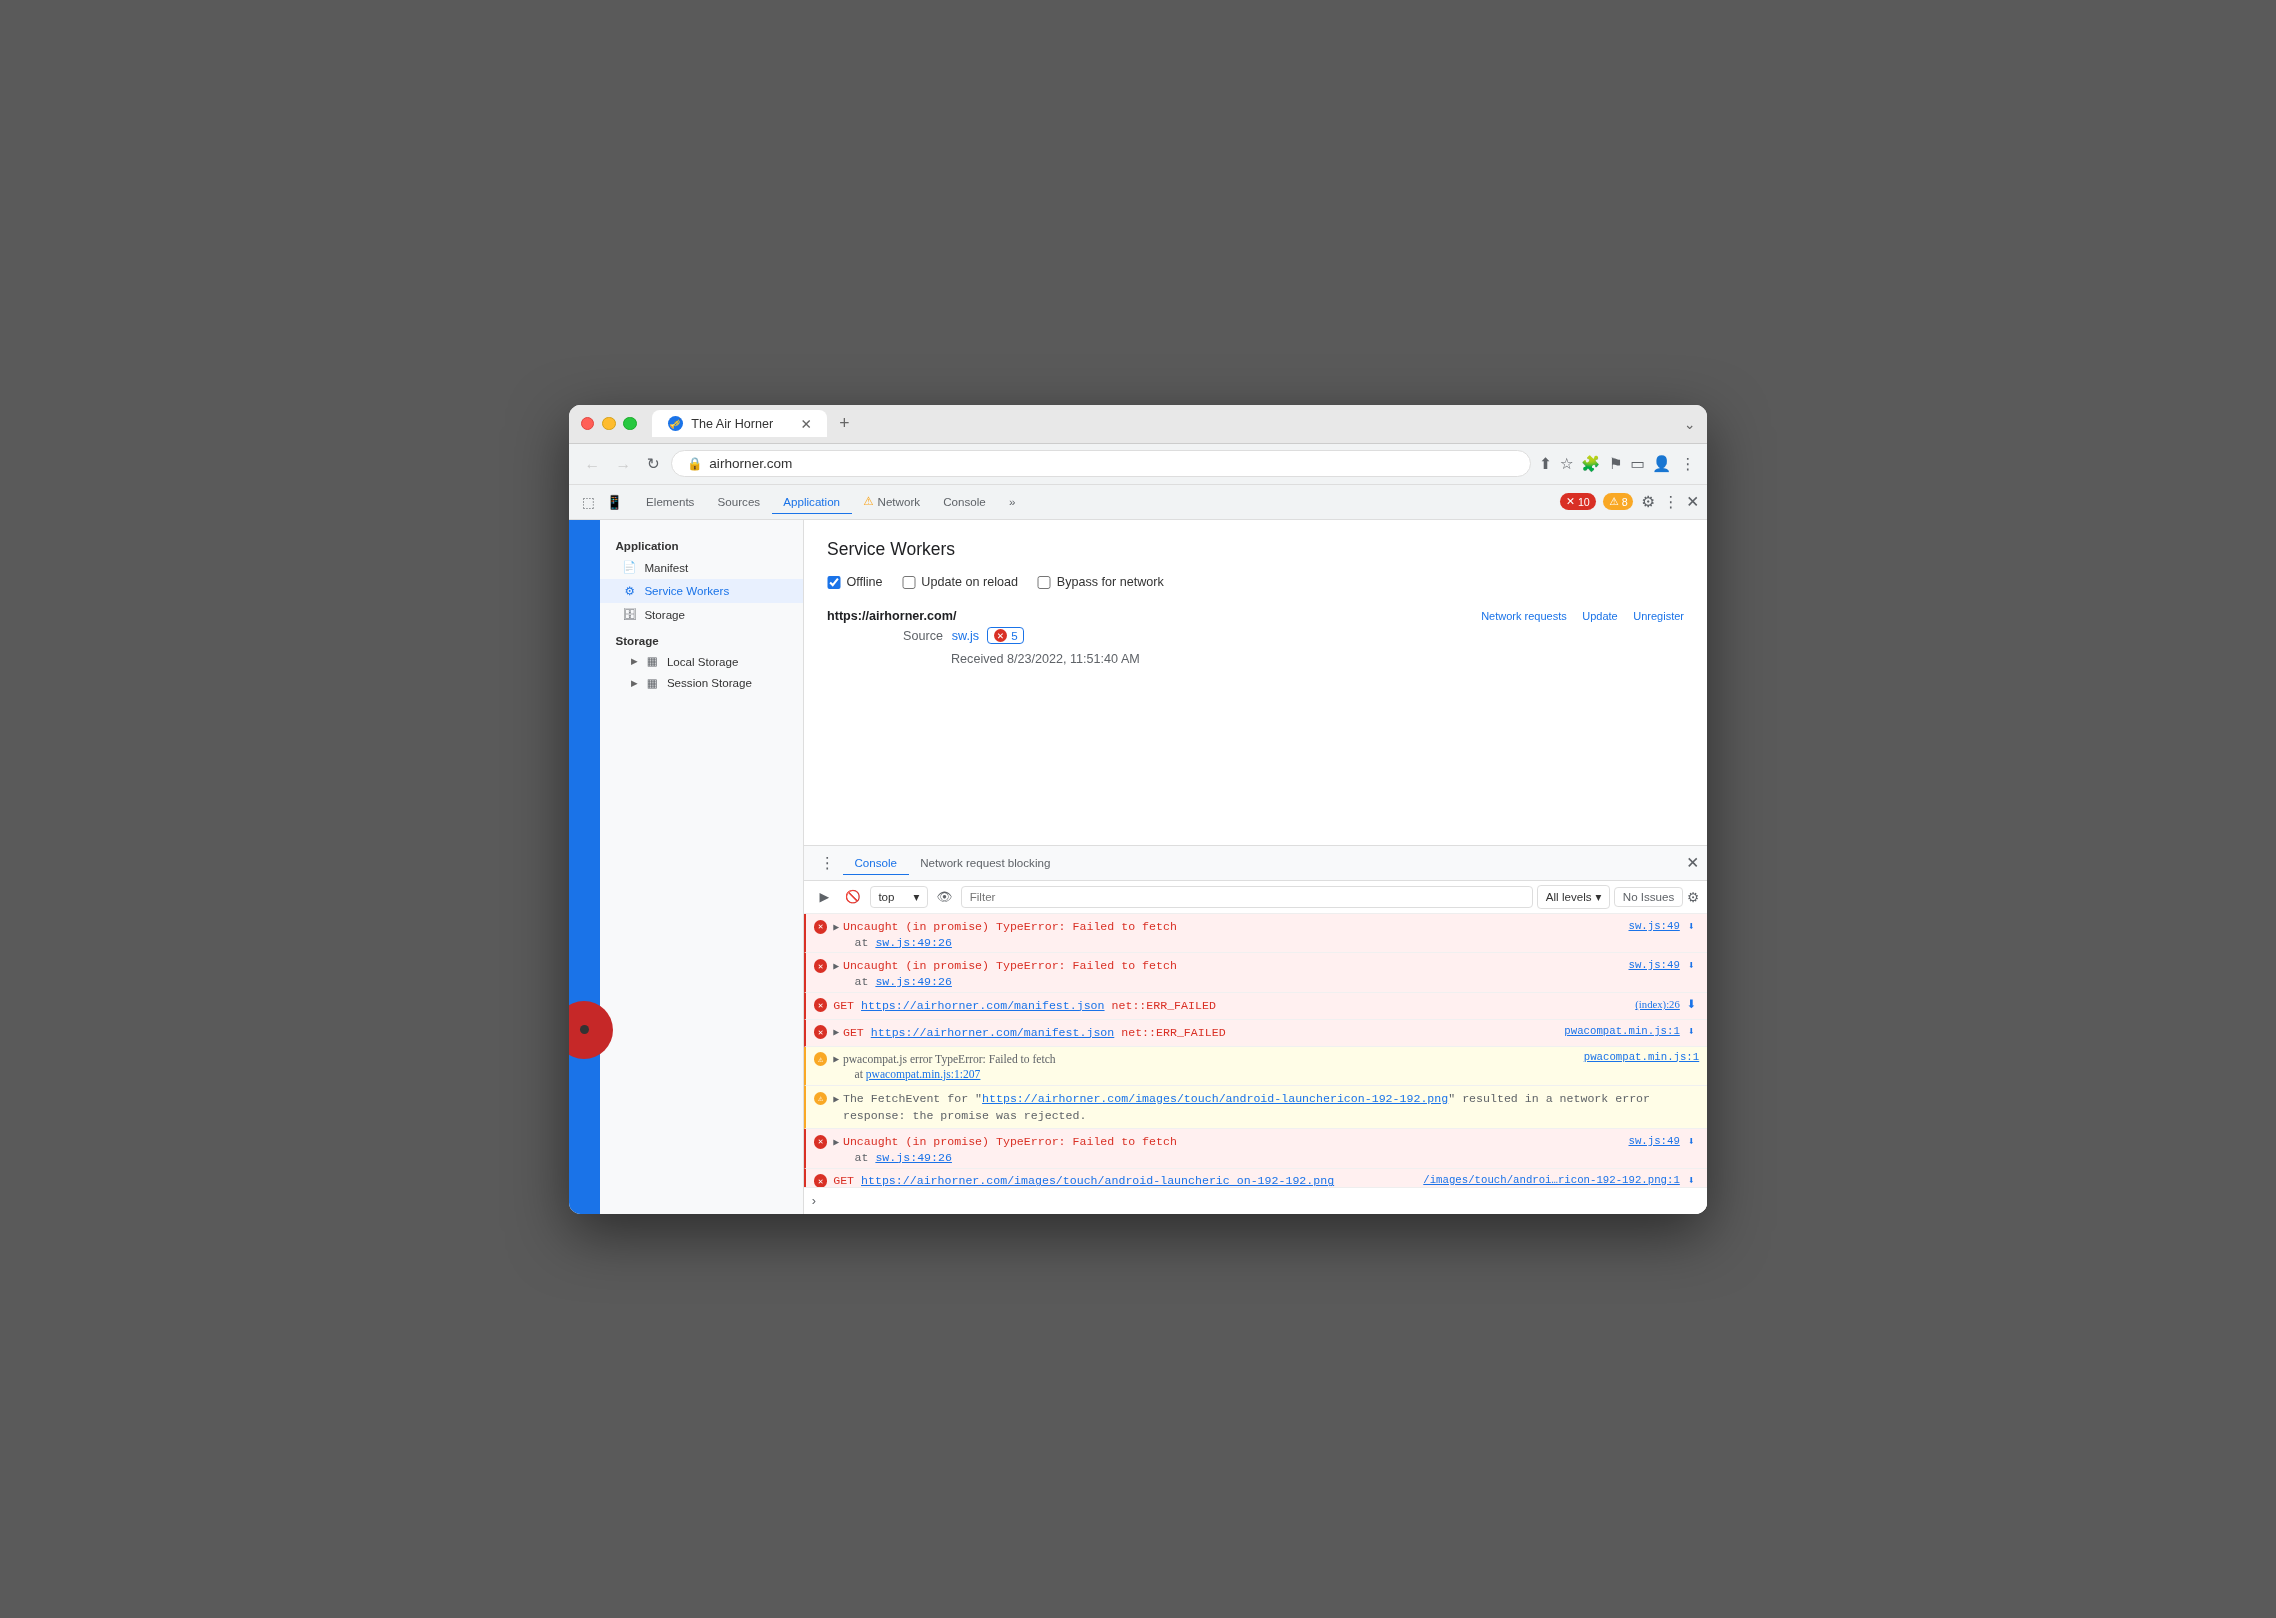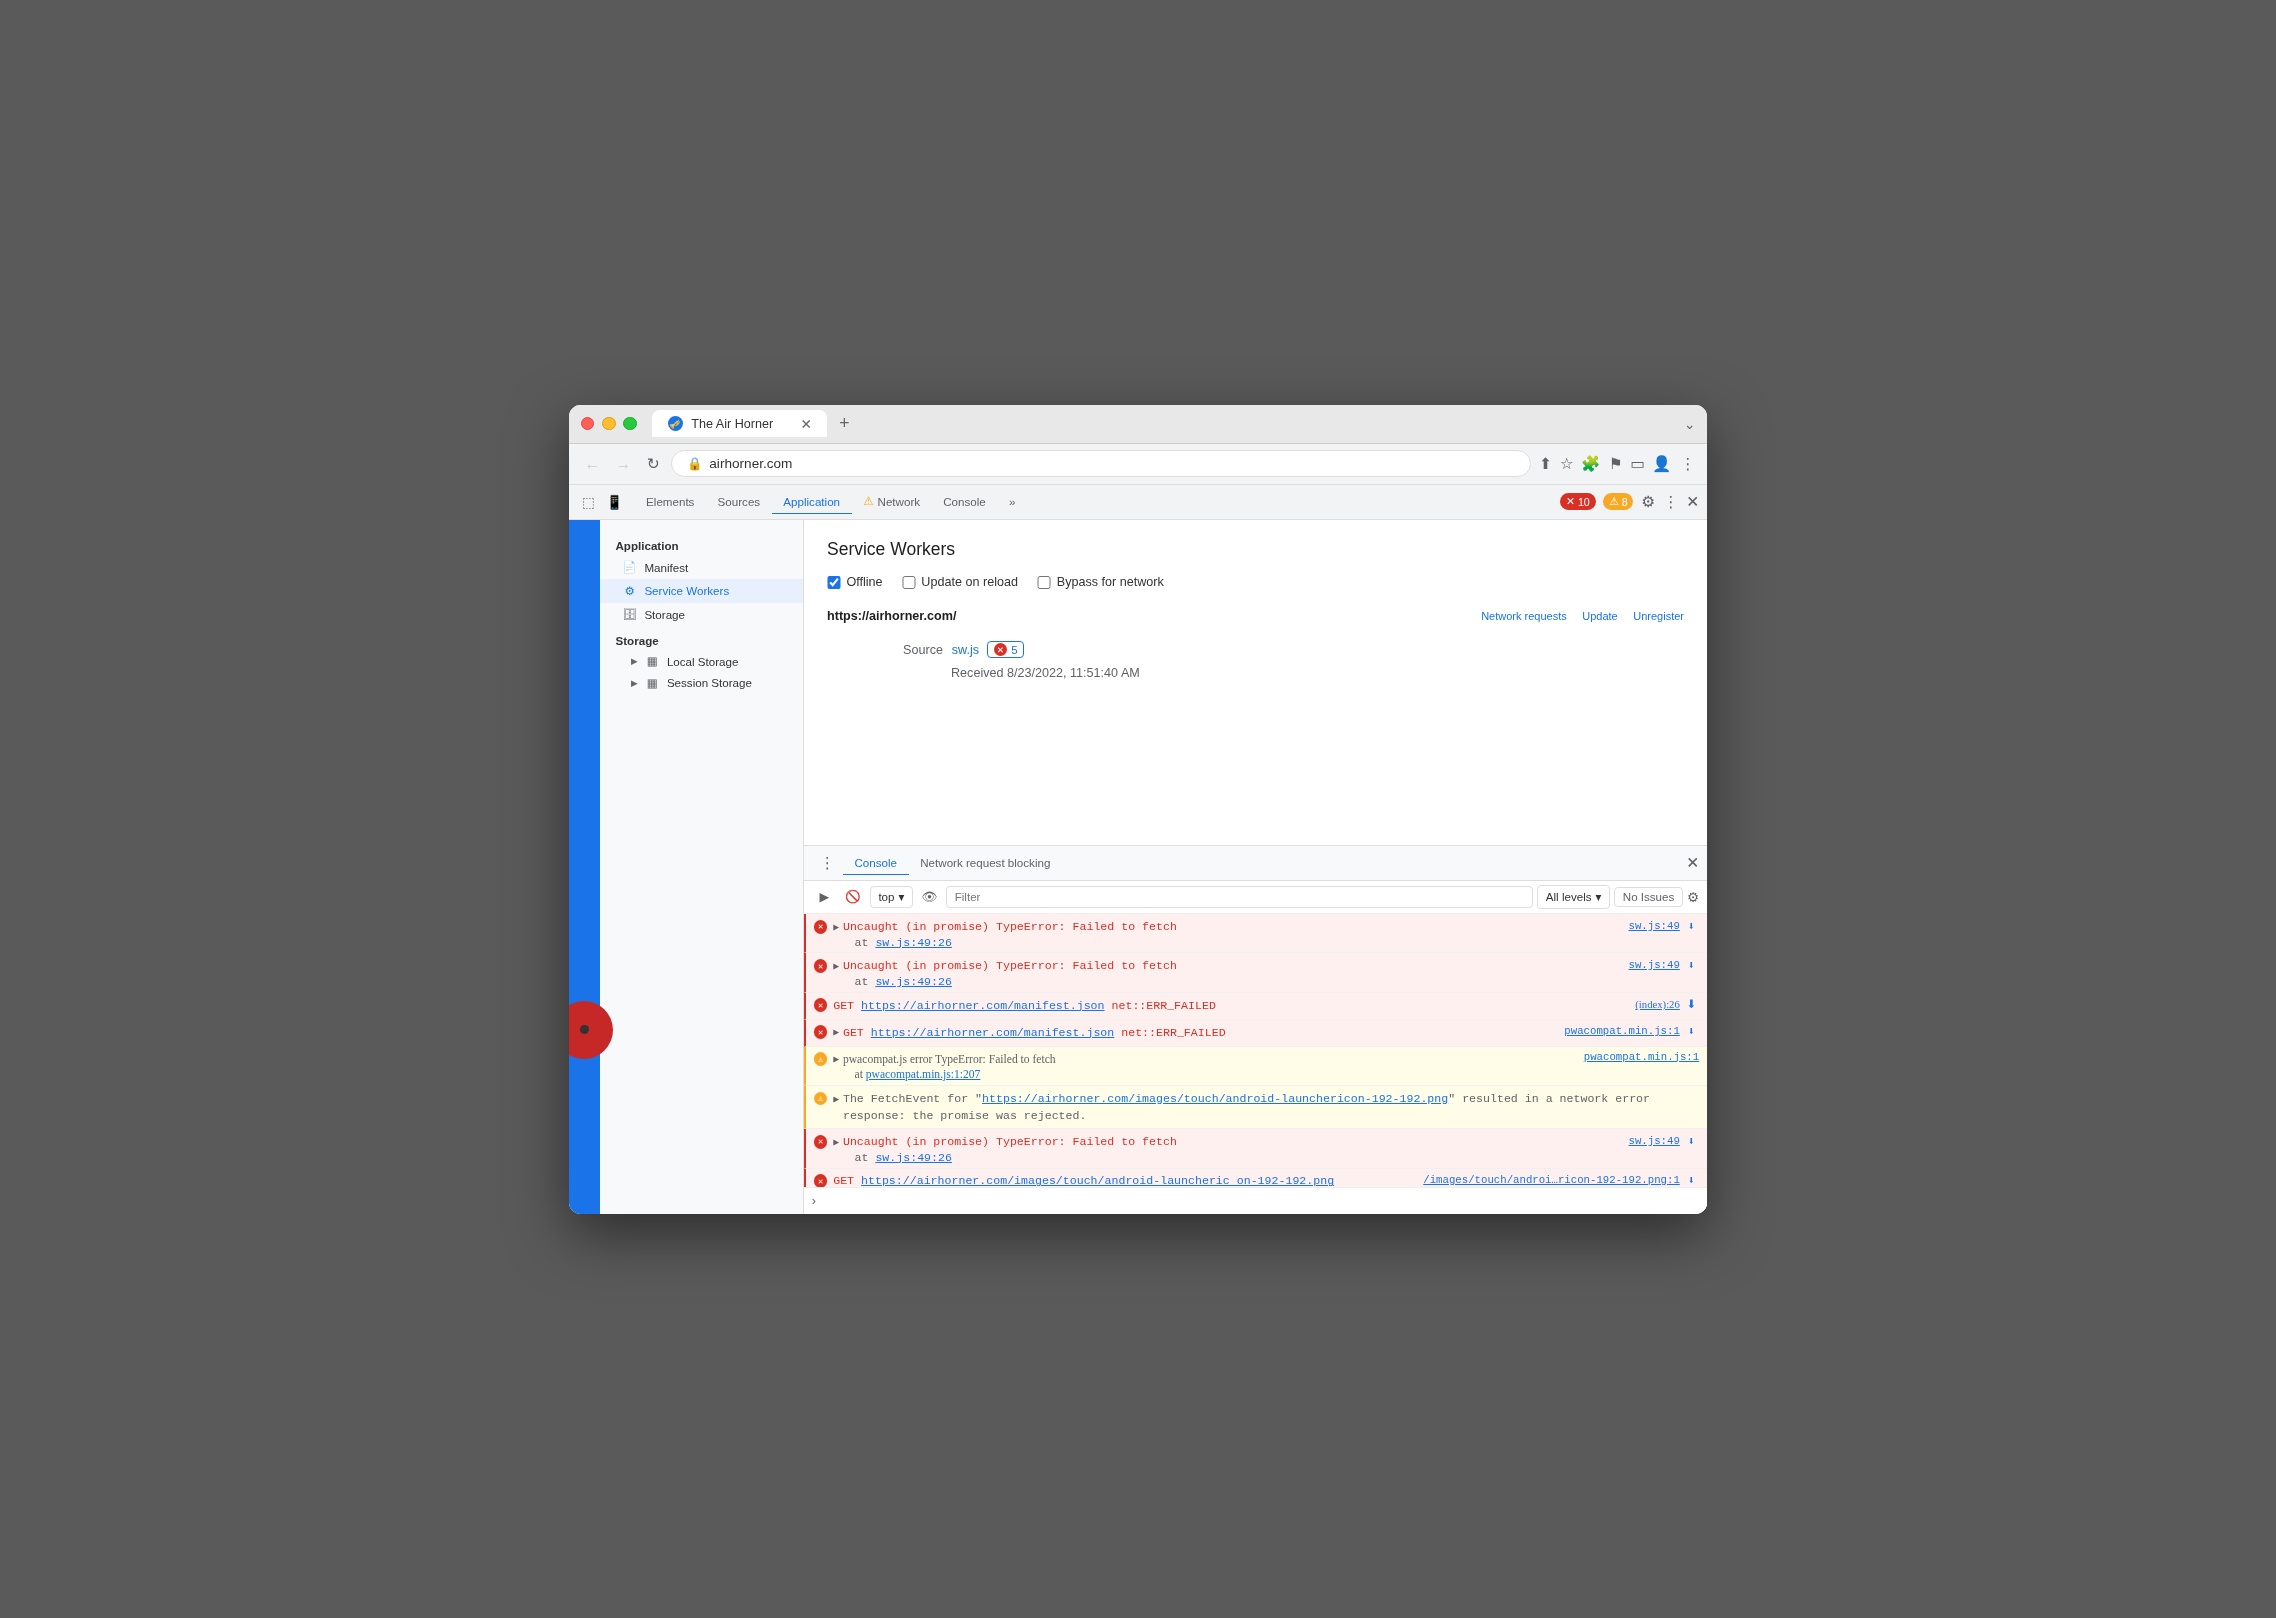--- a/index.html
+++ b/index.html
@@ -330,21 +330,21 @@
       height: 13.6px;
       accent-color: #1a73e8;
     }
     .sw-entry {
       margin-top: 7.8px;
     }
     .sw-url-row {
       display: flex;
       align-items: center;
       justify-content: space-between;
-      margin-bottom: 18px;
+      margin-bottom: 4px;
     }
     .sw-url {
       font-size: 12.6px;
       font-weight: 600;
       color: #202124;
     }
     .sw-actions {
       display: flex;
       gap: 15.5px;
     }
@@ -465,21 +465,21 @@
       align-items: center;
       justify-content: center;
       color: #5f6368;
       font-size: 12.6px;
       cursor: pointer;
       border-radius: 3.9px;
     }
     .context-select {
       display: flex;
       align-items: center;
-      gap: 4px;
+      gap: 19px;
       border: 1px solid #ddd;
       border-radius: 3.9px;
       padding: 2.9px 7.8px;
       font-size: 11.6px;
       color: #333;
       cursor: pointer;
       background: #fff;
     }
     .console-filter {
       flex: 1;

